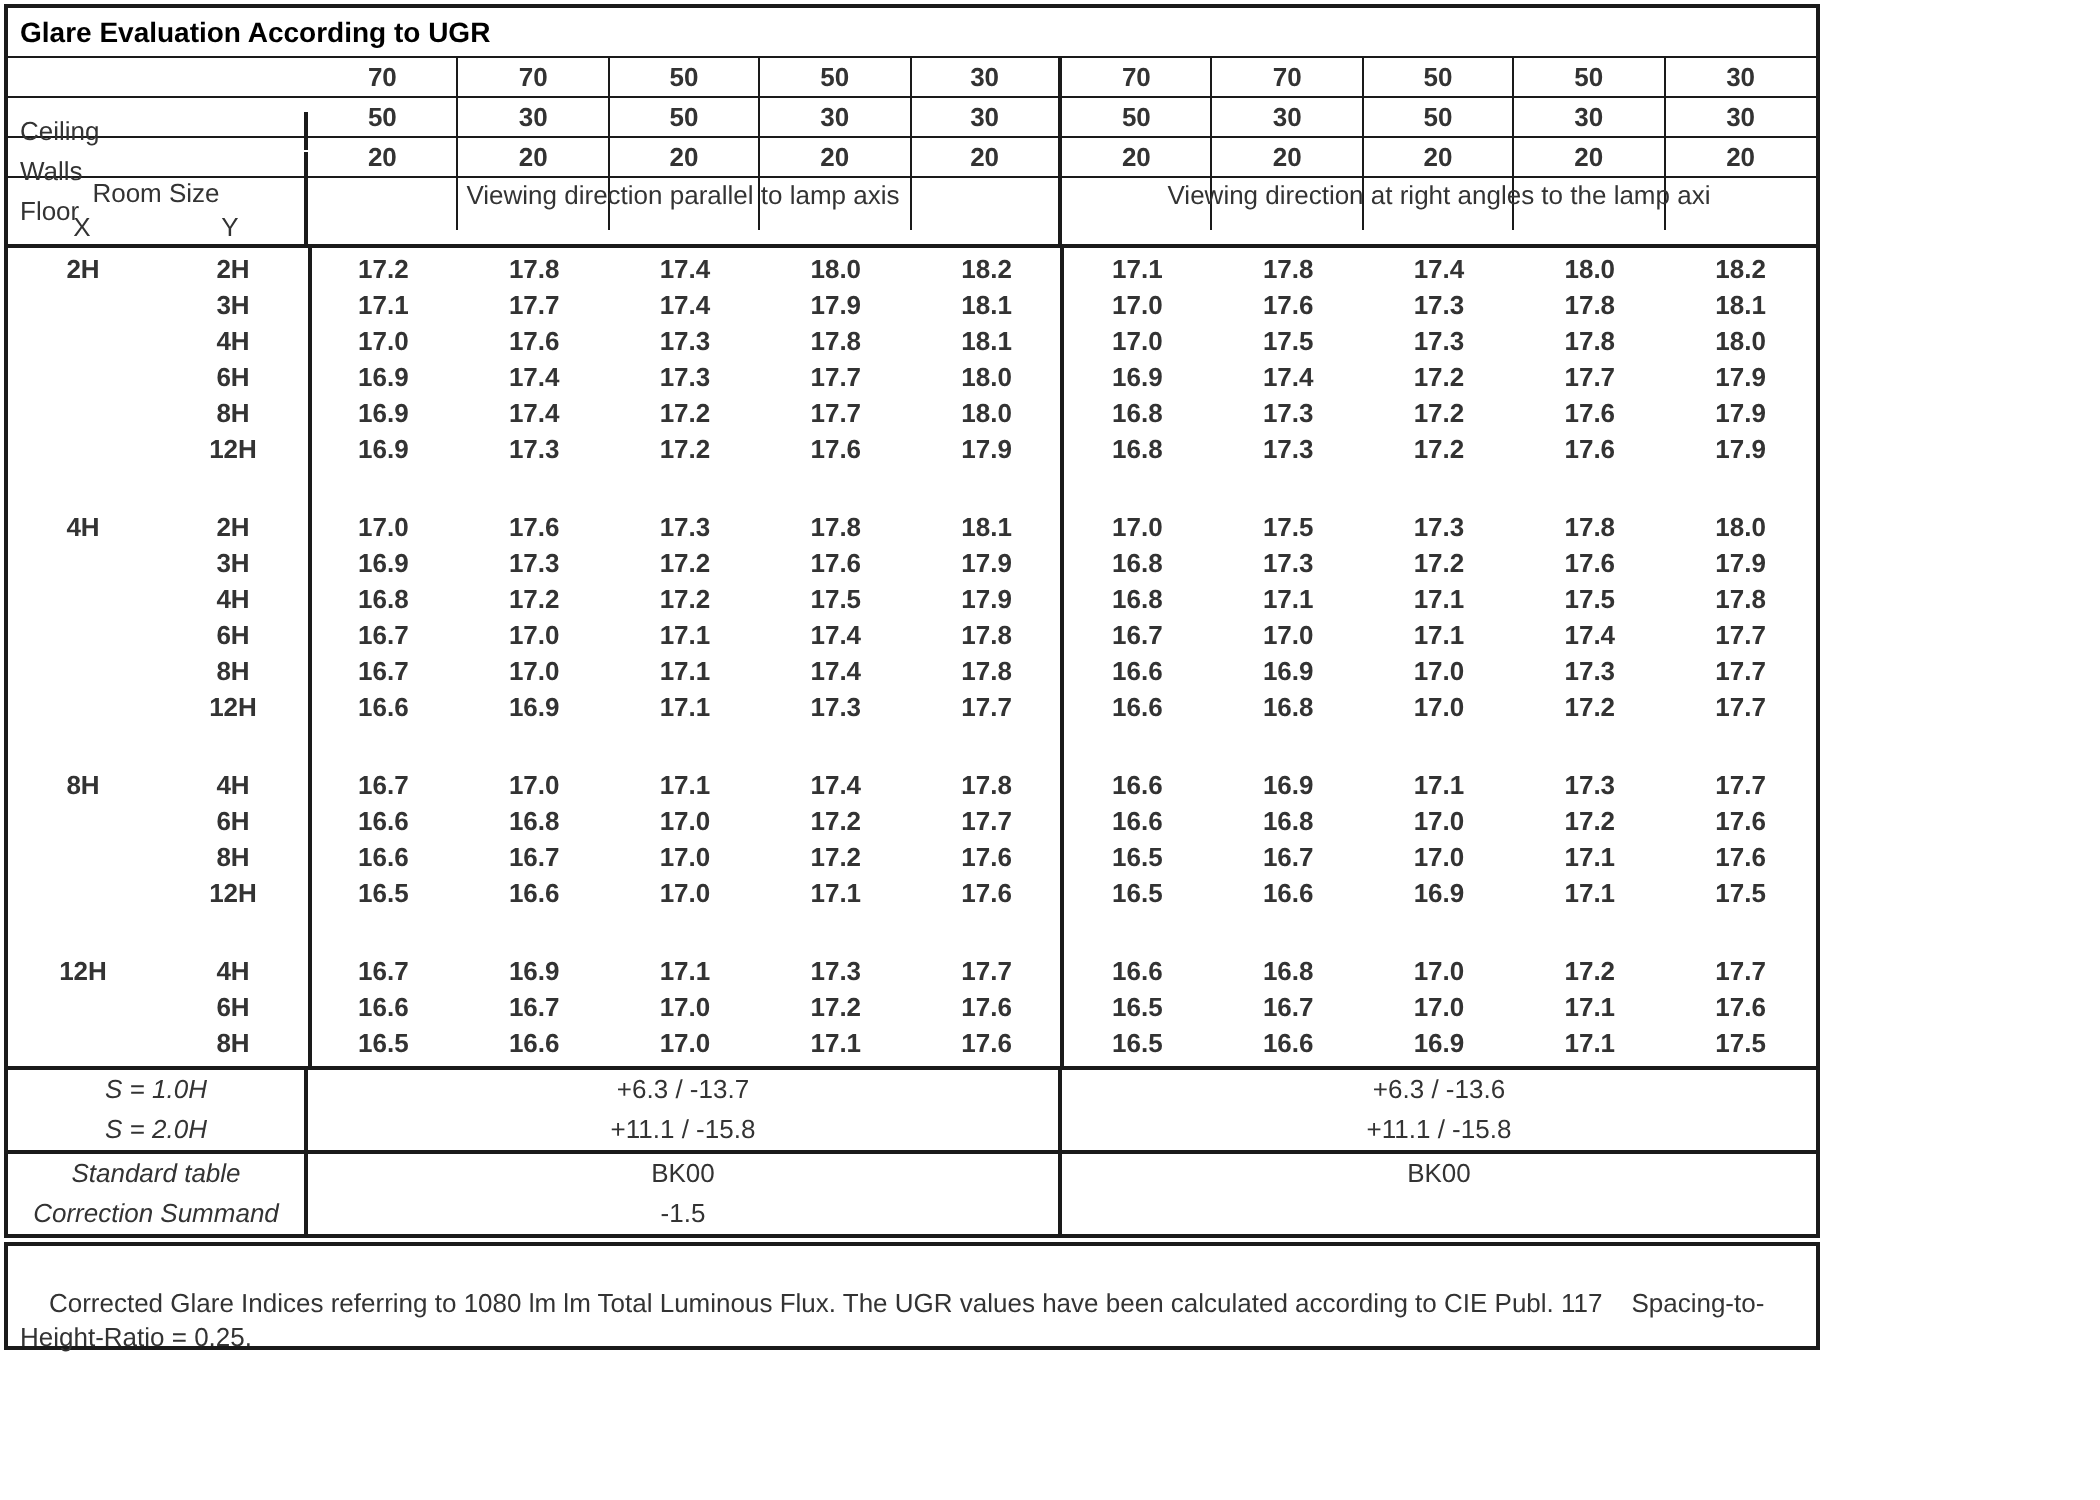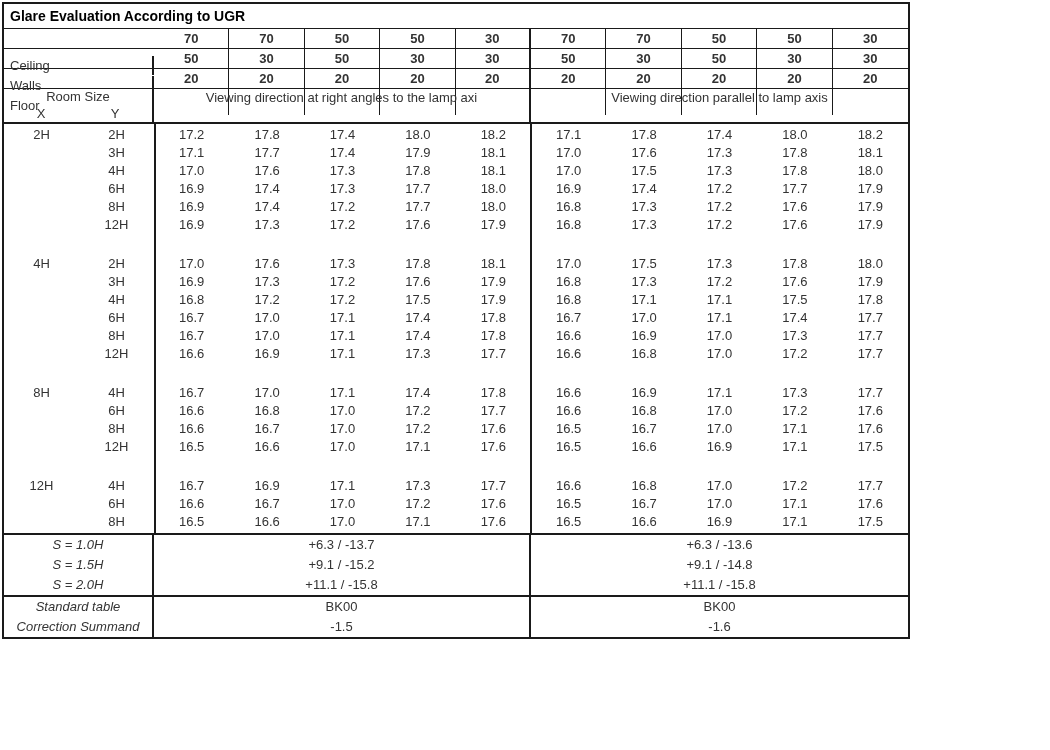--- a/index.html
+++ b/index.html
@@ -26,21 +26,21 @@
   .hdr-left{border-right:2px solid #1a1a1a;display:flex;flex-direction:column;}
   .rs{text-align:center;height:16px;line-height:16px;}
   .xy{display:grid;grid-template-columns:1fr 1fr;text-align:center;height:17px;line-height:17px;}
   .hdr-group{text-align:center;padding-top:1px;}
   .hdr > .hdr-group:nth-child(2){border-right:2px solid #1a1a1a;}
   
   .data{position:relative;padding:2px 0 2px 0;border-bottom:2px solid #1a1a1a;}
   .vline{position:absolute;top:0;bottom:0;width:2px;background:#1a1a1a;}
   .vl1{left:150px;}
   .vl2{left:calc(150px + (100% - 152px)/2);}
-  .d-row{display:grid;grid-template-columns:75px 75px repeat(10,1fr);height:18px;line-height:18px;}
+  .d-row{display:grid;grid-template-columns:75px 75px repeat(10,1fr);height:18px;line-height:18px;font-weight:bold;}
   .d-row div{text-align:center;}
   .spacer{height:21px;}
   
   .varlabel{height:19px;line-height:19px;padding-left:6px;border-bottom:2px solid #1a1a1a;}
   .v-row{display:grid;grid-template-columns:150px 1fr 1fr;height:20px;line-height:20px;text-align:center;}
   .v-row div:nth-child(1){border-right:2px solid #1a1a1a;font-style:italic;}
   .v-row div:nth-child(2){border-right:2px solid #1a1a1a;}
   #variation{border-bottom:2px solid #1a1a1a;}
   
   .footer{
@@ -98,22 +98,22 @@
       </div>
 
     <div class="hdr">
       <div class="hdr-left">
         <div class="rs">Room Size</div>
         <div class="xy">
           <span>X</span>
           <span>Y</span>
         </div>
       </div>
+      <div class="hdr-group">Viewing direction parallel to lamp axis</div>
       <div class="hdr-group">Viewing direction at right angles to the lamp axi</div>
-      <div class="hdr-group">Viewing direction parallel to lamp axis</div>
     </div>
 
     <div class="data" id="matrix">
       <div class="vline vl1"></div>
       <div class="vline vl2"></div>
     <div class="d-row">
           <div class="cx">2H</div>
           <div class="cy">2H</div>
           <div class="d-cell">17.2</div>
           <div class="d-cell">17.8</div>
@@ -383,37 +383,34 @@
         </div>
       </div>
 
     <div id="variation">
         <div class="v-row">
           <div>S = 1.0H</div>
           <div>+6.3 / -13.7</div>
           <div>+6.3 / -13.6</div>
         </div>
         <div class="v-row">
-          <div>S = 1.5H</div>
-          <div>+9.1 / -15.2</div>
-          <div>+9.1 / -14.8</div>
-        </div>
-        <div class="v-row">
           <div>S = 2.0H</div>
           <div>+11.1 / -15.8</div>
           <div>+11.1 / -15.8</div>
         </div>
       </div>
     <div id="summary">
         <div class="v-row">
           <div>Standard table</div>
           <div>BK00</div>
           <div>BK00</div>
         </div>
         <div class="v-row">
           <div>Correction Summand</div>
           <div>-1.5</div>
-          <div>-1.6</div>
         </div>
       </div>
   </div>
 
+  <div class="footer">
+    <span>Corrected Glare Indices referring to 1080 lm lm Total Luminous Flux. The UGR values have been calculated according to CIE Publ. 117    Spacing-to-Height-Ratio = 0.25.</span>
+  </div>
 </div>
 
 </body></html>

